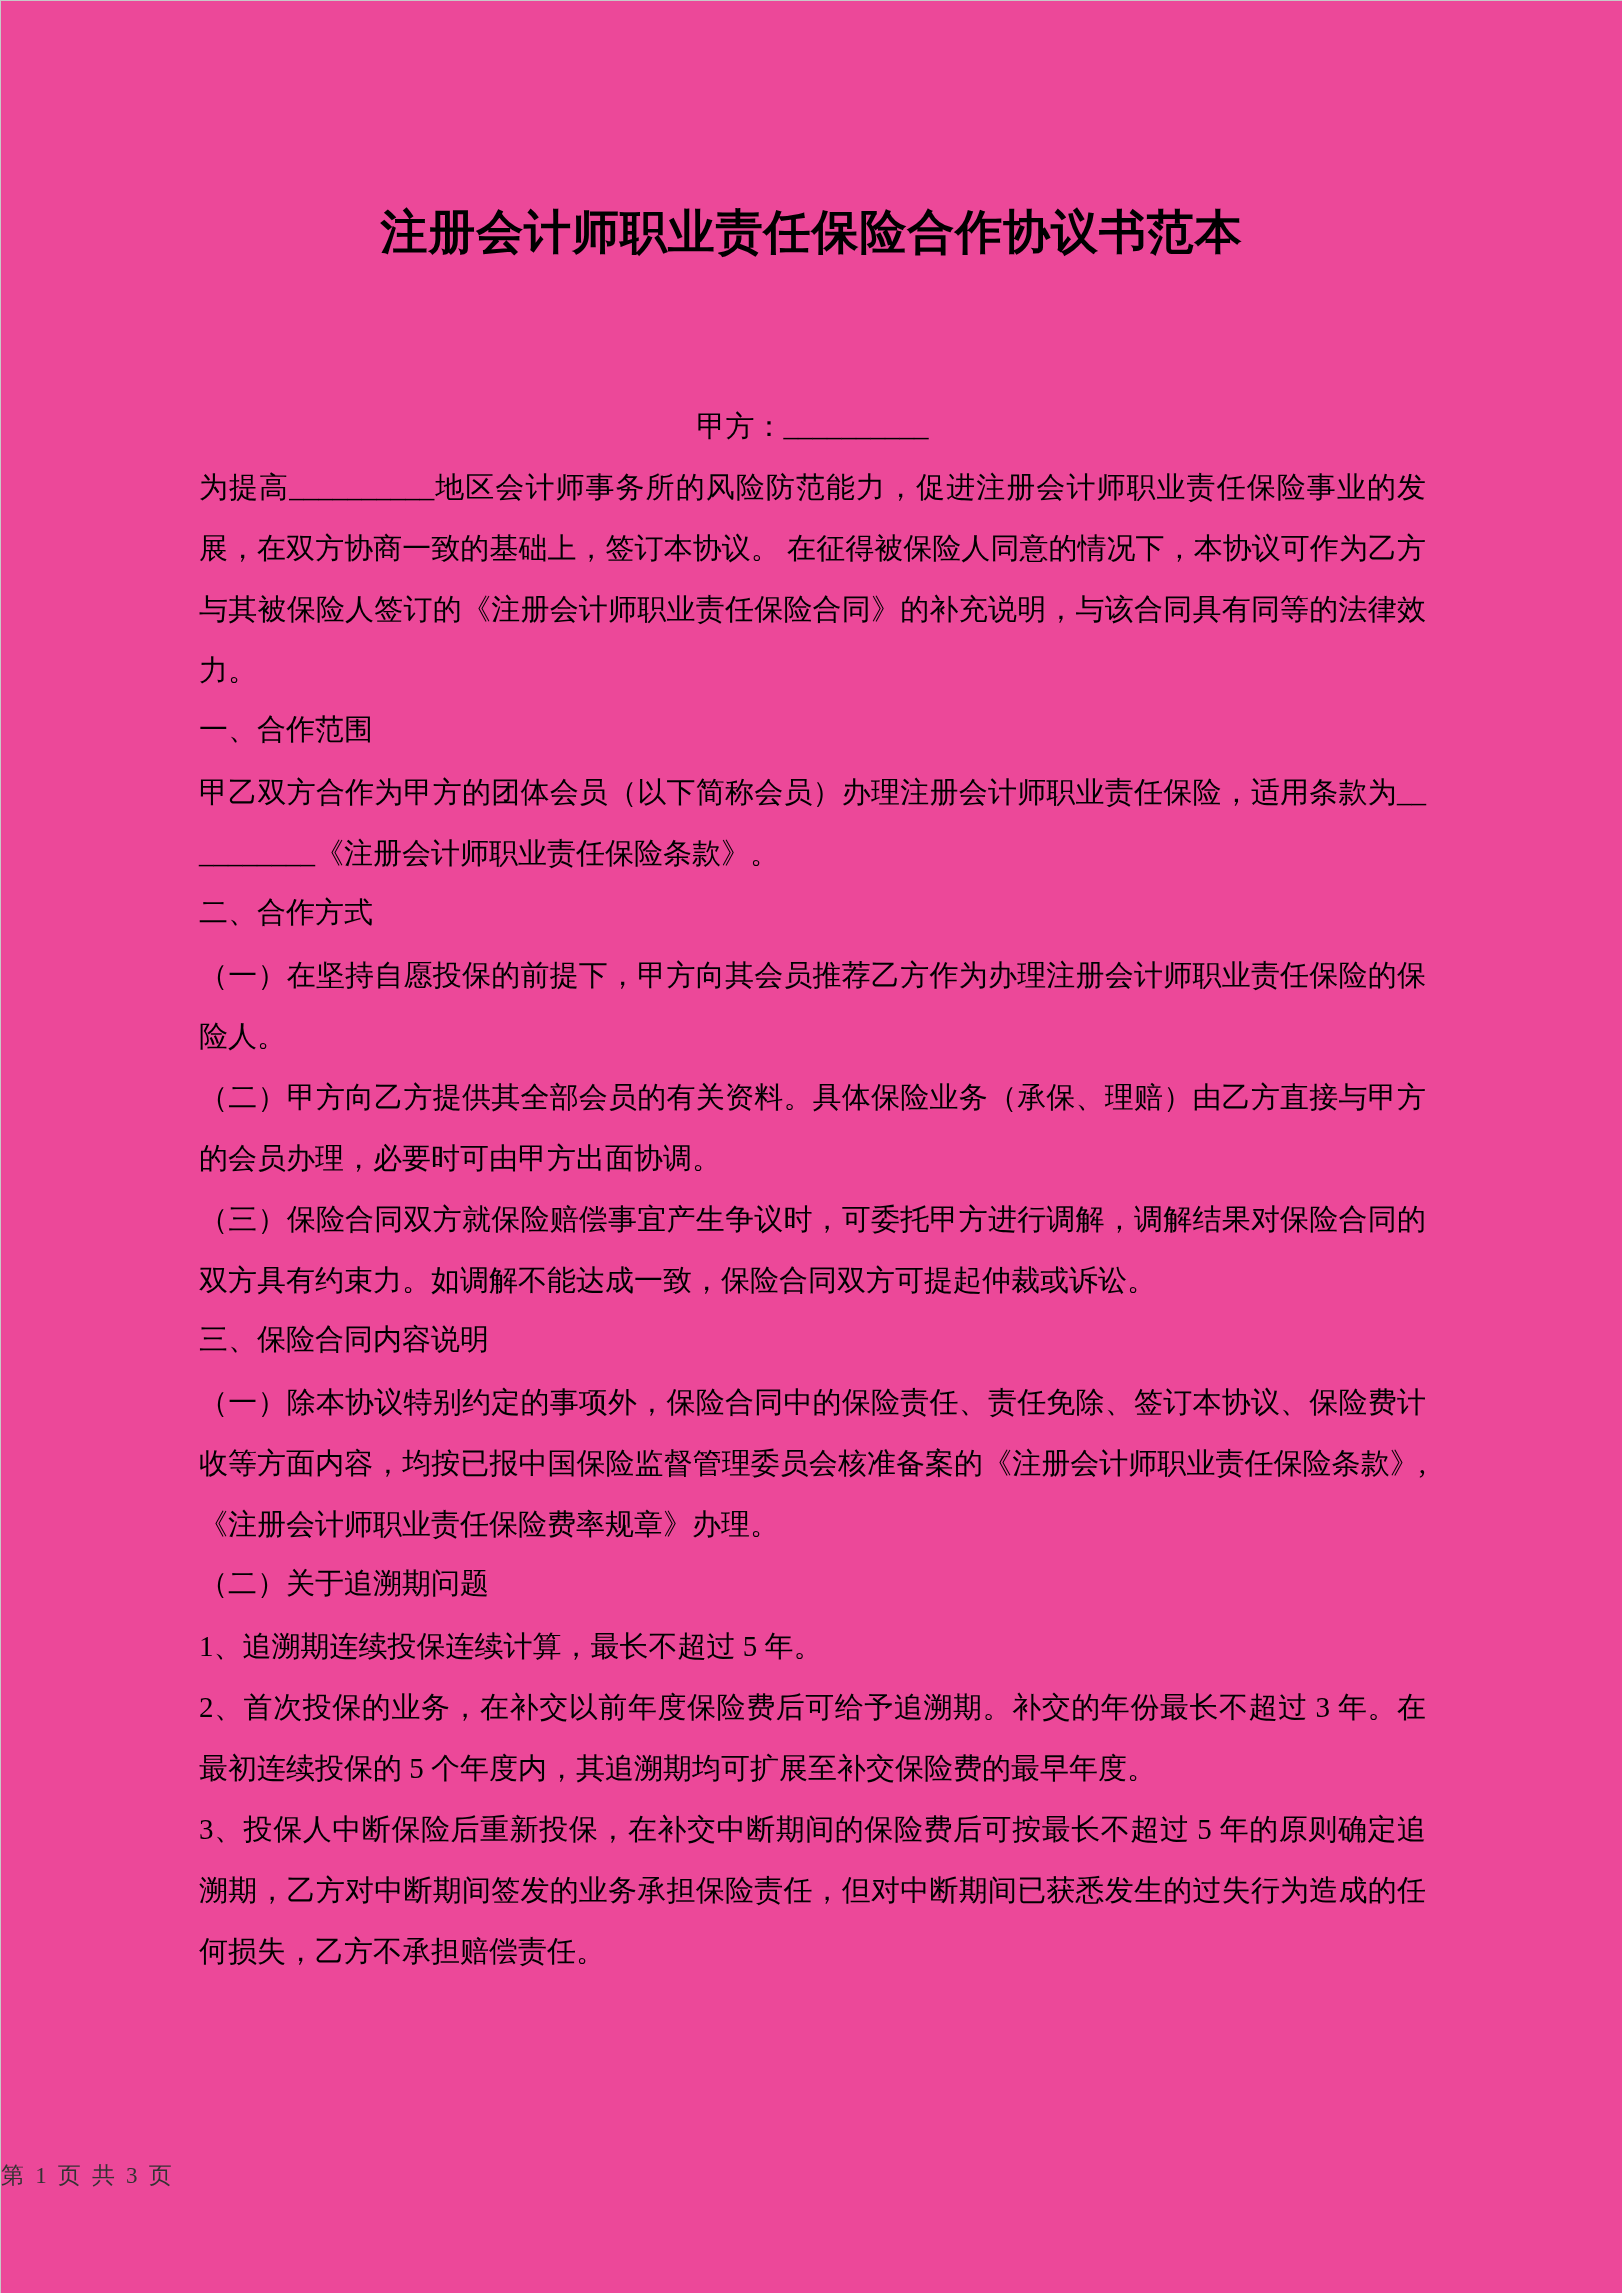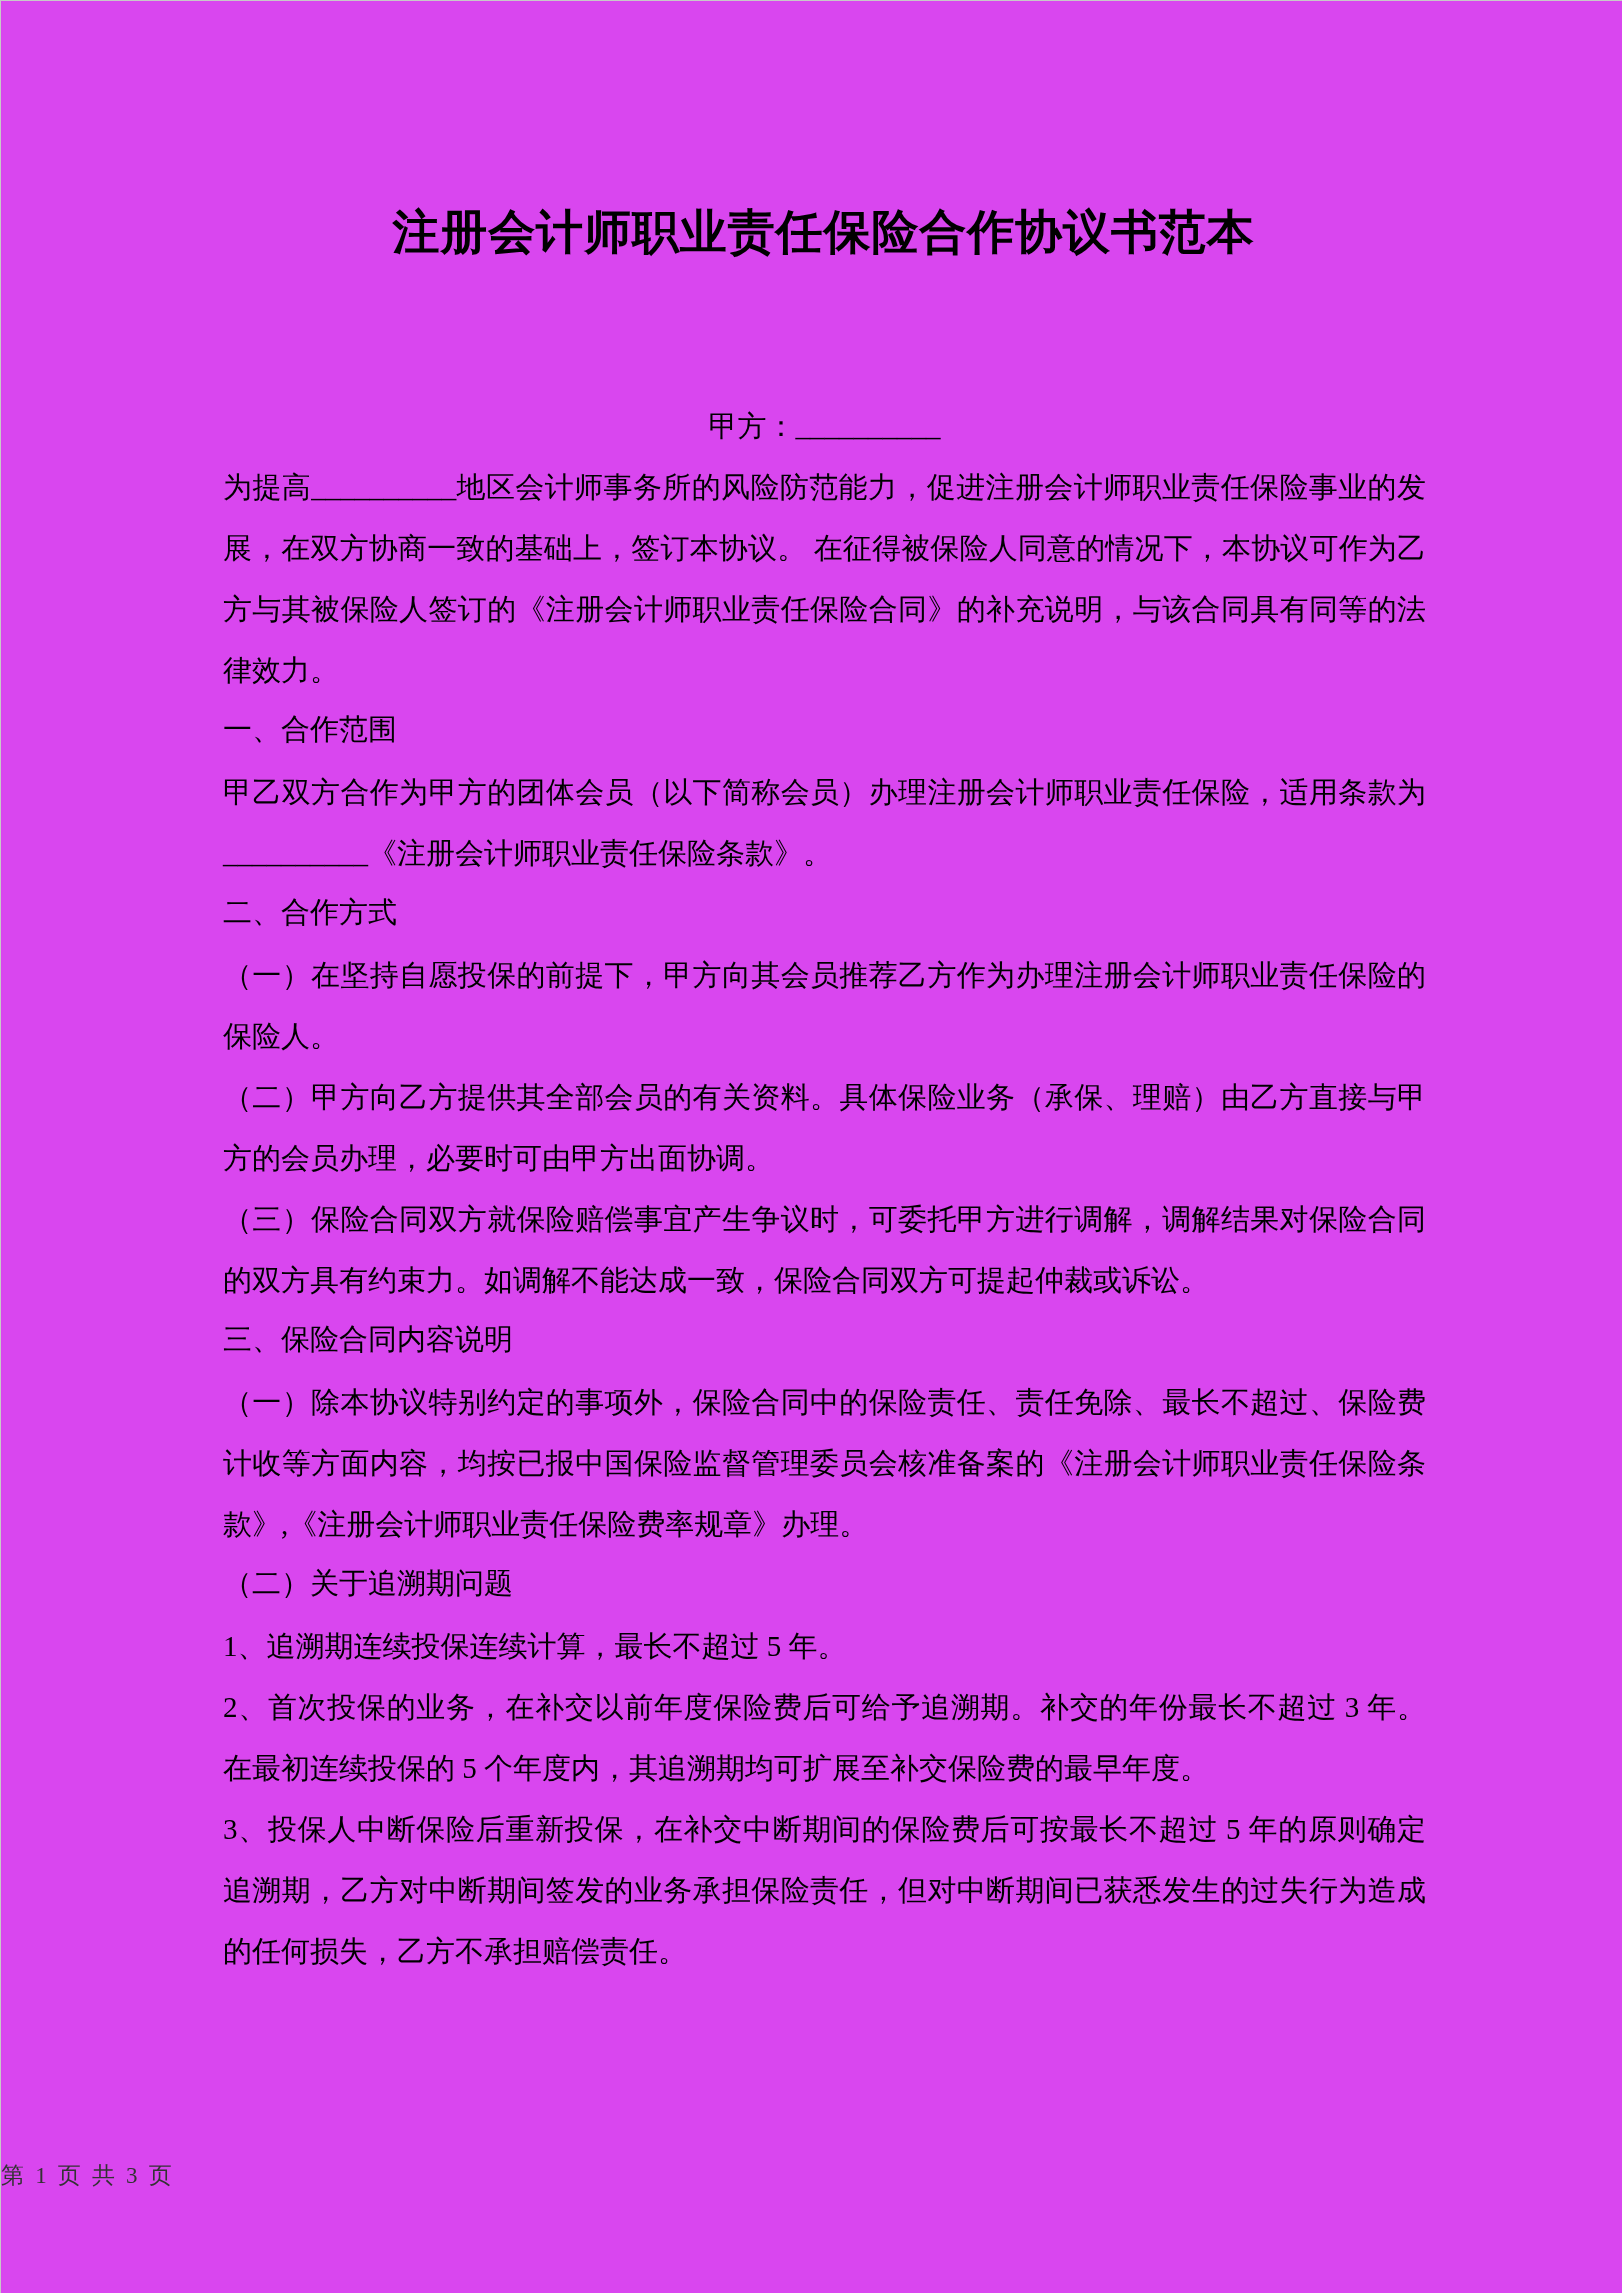--- a/index.html
+++ b/index.html
@@ -5,26 +5,25 @@
   * { box-sizing: border-box; }
   html, body {
     margin: 0;
     padding: 0;
     background: #ffffff;
   }
   .page {
     position: relative;
     width: 1623px;
     height: 2294px;
-    background: #d946ef;
+    background: #ec4899;
     border: 0.9px solid #c8c8c8;
     font-family: "Liberation Serif", "DejaVu Serif", serif;
     color: #000000;
     overflow: hidden;
-    padding-left: 24px;
   }
   .title {
     margin: 0;
     padding-top: 200px;
     text-align: center;
     font-size: 47px;
     font-weight: 700;
     letter-spacing: 0.9px;
     font-family: "Liberation Serif", "DejaVu Serif", serif;
   }
@@ -68,21 +67,21 @@
   <div class="content">
     <p class="field-line">甲方：__________</p>
     <p class="body">为提高__________地区会计师事务所的风险防范能力，促进注册会计师职业责任保险事业的发展，在双方协商一致的基础上，签订本协议。  在征得被保险人同意的情况下，本协议可作为乙方与其被保险人签订的《注册会计师职业责任保险合同》的补充说明，与该合同具有同等的法律效力。</p>
     <p class="heading">一、合作范围</p>
     <p class="body">甲乙双方合作为甲方的团体会员（以下简称会员）办理注册会计师职业责任保险，适用条款为__________《注册会计师职业责任保险条款》。</p>
     <p class="heading">二、合作方式</p>
     <p class="body">（一）在坚持自愿投保的前提下，甲方向其会员推荐乙方作为办理注册会计师职业责任保险的保险人。</p>
     <p class="body">（二）甲方向乙方提供其全部会员的有关资料。具体保险业务（承保、理赔）由乙方直接与甲方的会员办理，必要时可由甲方出面协调。</p>
     <p class="body">（三）保险合同双方就保险赔偿事宜产生争议时，可委托甲方进行调解，调解结果对保险合同的双方具有约束力。如调解不能达成一致，保险合同双方可提起仲裁或诉讼。</p>
     <p class="heading">三、保险合同内容说明</p>
-    <p class="body">（一）除本协议特别约定的事项外，保险合同中的保险责任、责任免除、最长不超过、保险费计收等方面内容，均按已报中国保险监督管理委员会核准备案的《注册会计师职业责任保险条款》,《注册会计师职业责任保险费率规章》办理。</p>
+    <p class="body">（一）除本协议特别约定的事项外，保险合同中的保险责任、责任免除、签订本协议、保险费计收等方面内容，均按已报中国保险监督管理委员会核准备案的《注册会计师职业责任保险条款》,《注册会计师职业责任保险费率规章》办理。</p>
     <p class="heading">（二）关于追溯期问题</p>
     <p class="body">1、追溯期连续投保连续计算，最长不超过 5 年。</p>
     <p class="body">2、首次投保的业务，在补交以前年度保险费后可给予追溯期。补交的年份最长不超过 3 年。在最初连续投保的 5 个年度内，其追溯期均可扩展至补交保险费的最早年度。</p>
     <p class="body">3、投保人中断保险后重新投保，在补交中断期间的保险费后可按最长不超过 5 年的原则确定追溯期，乙方对中断期间签发的业务承担保险责任，但对中断期间已获悉发生的过失行为造成的任何损失，乙方不承担赔偿责任。</p>
   </div>
 
   <div class="footer">第 1 页 共 3 页</div>
 
 </div>
 

